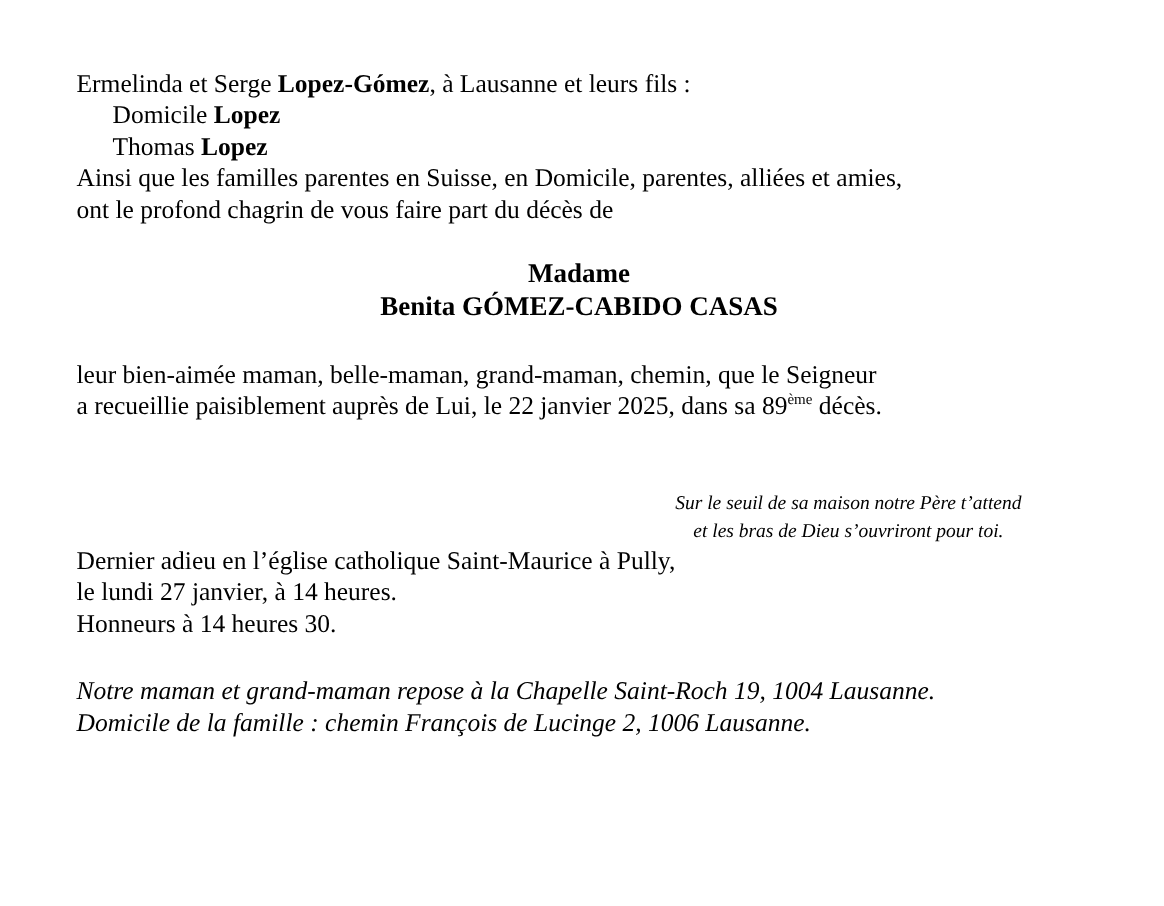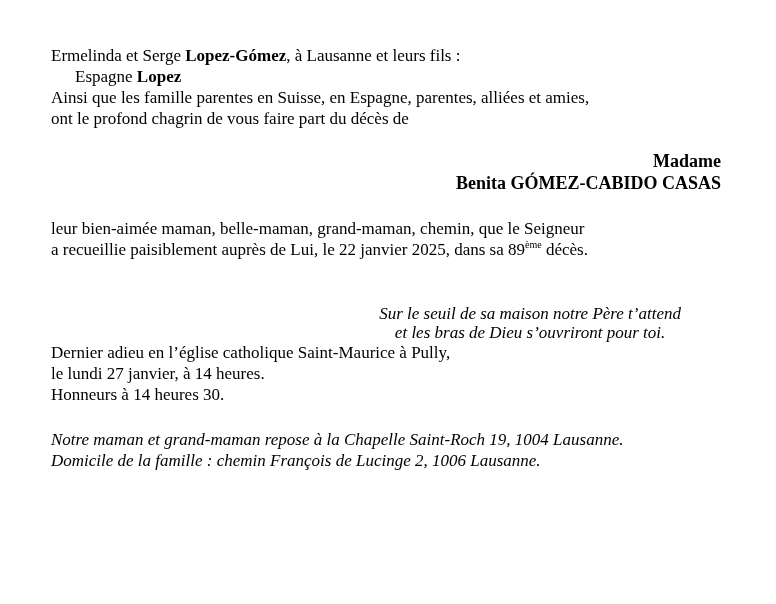--- a/index.html
+++ b/index.html
@@ -20,53 +20,54 @@
     height: 440px;
     padding: 45px 55px 0 51px;
     font-size: 17px;
     line-height: 21px;
   }
   .line { white-space: pre; }
   .indented { padding-left: 24px; }
   b, .bold { font-weight: bold; }
   .deceased-block {
     margin-top: 21px;
-    text-align: right;
+    text-align: center;
     font-weight: bold;
     font-size: 18px;
     line-height: 22px;
   }
   .passing-block { margin-top: 24px; }
   .passing-block sup {
     font-size: 10px;
     line-height: 0;
     vertical-align: super;
   }
   .quote-block {
     margin-top: 44px;
     margin-left: auto;
     margin-right: 40px;
     width: max-content;
     text-align: center;
     font-style: italic;
-    font-size: 17px;
+    font-size: 13px;
     line-height: 19px;
   }
   .ceremony-block { }
   .resting-block { margin-top: 24px; font-style: italic; }
 </style>
 </head>
 <body>
 
 <div class="page">
 
   <div class="intro-block">
     <div class="line"><span>Ermelinda et Serge </span><b>Lopez-Gómez</b><span>, à Lausanne et leurs fils :</span></div>
-    <div class="line indented"><span>Espagne </span><b>Lopez</b></div>
-    <div class="line">Ainsi que les famille parentes en Suisse, en Espagne, parentes, alliées et amies,</div>
+    <div class="line indented"><span>Domicile </span><b>Lopez</b></div>
+    <div class="line indented"><span>Thomas </span><b>Lopez</b></div>
+    <div class="line">Ainsi que les familles parentes en Suisse, en Domicile, parentes, alliées et amies,</div>
     <div class="line">ont le profond chagrin de vous faire part du décès de</div>
   </div>
 
   <div class="deceased-block">
     <div class="line">Madame</div>
     <div class="line">Benita GÓMEZ-CABIDO CASAS</div>
   </div>
 
   <div class="passing-block">
     <div class="line">leur bien-aimée maman, belle-maman, grand-maman, chemin, que le Seigneur</div>

